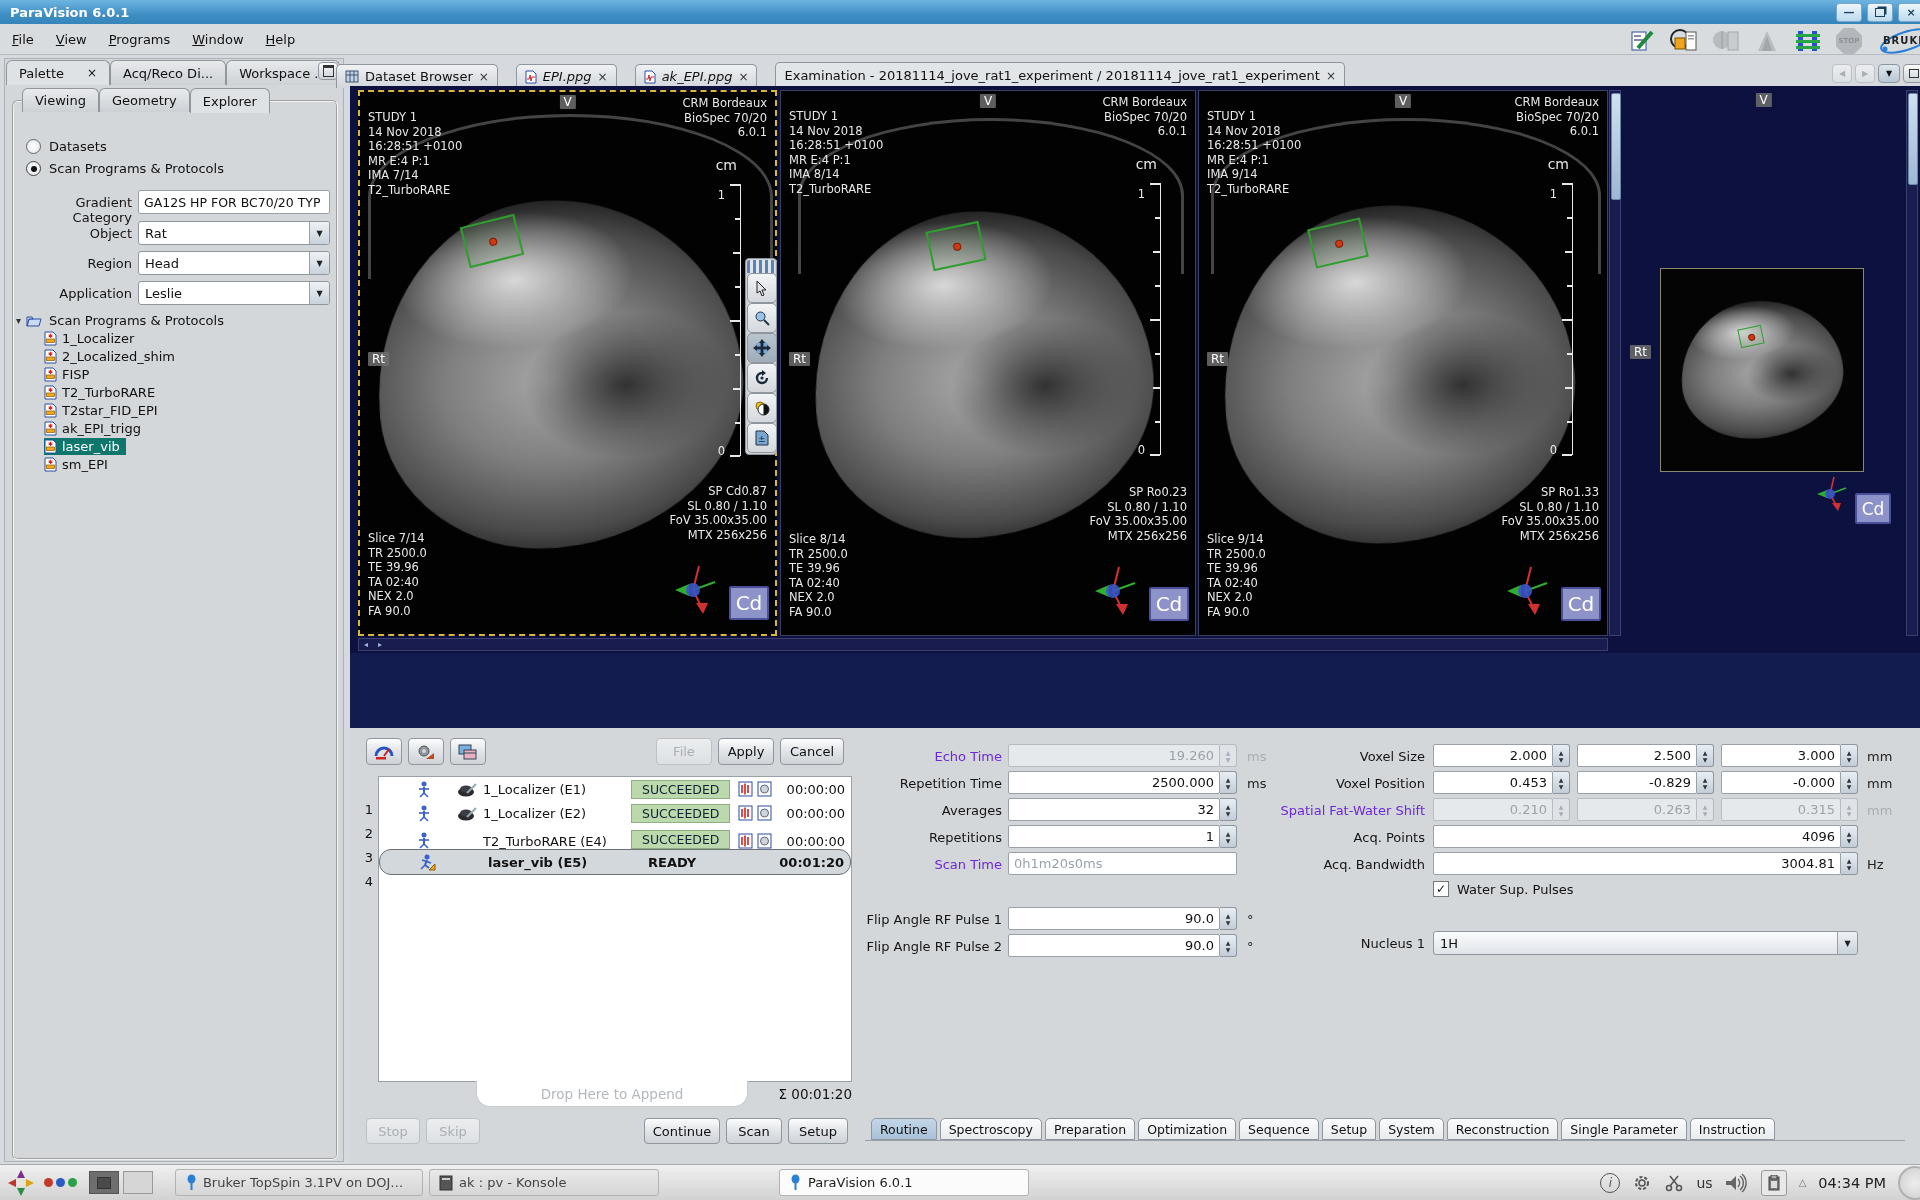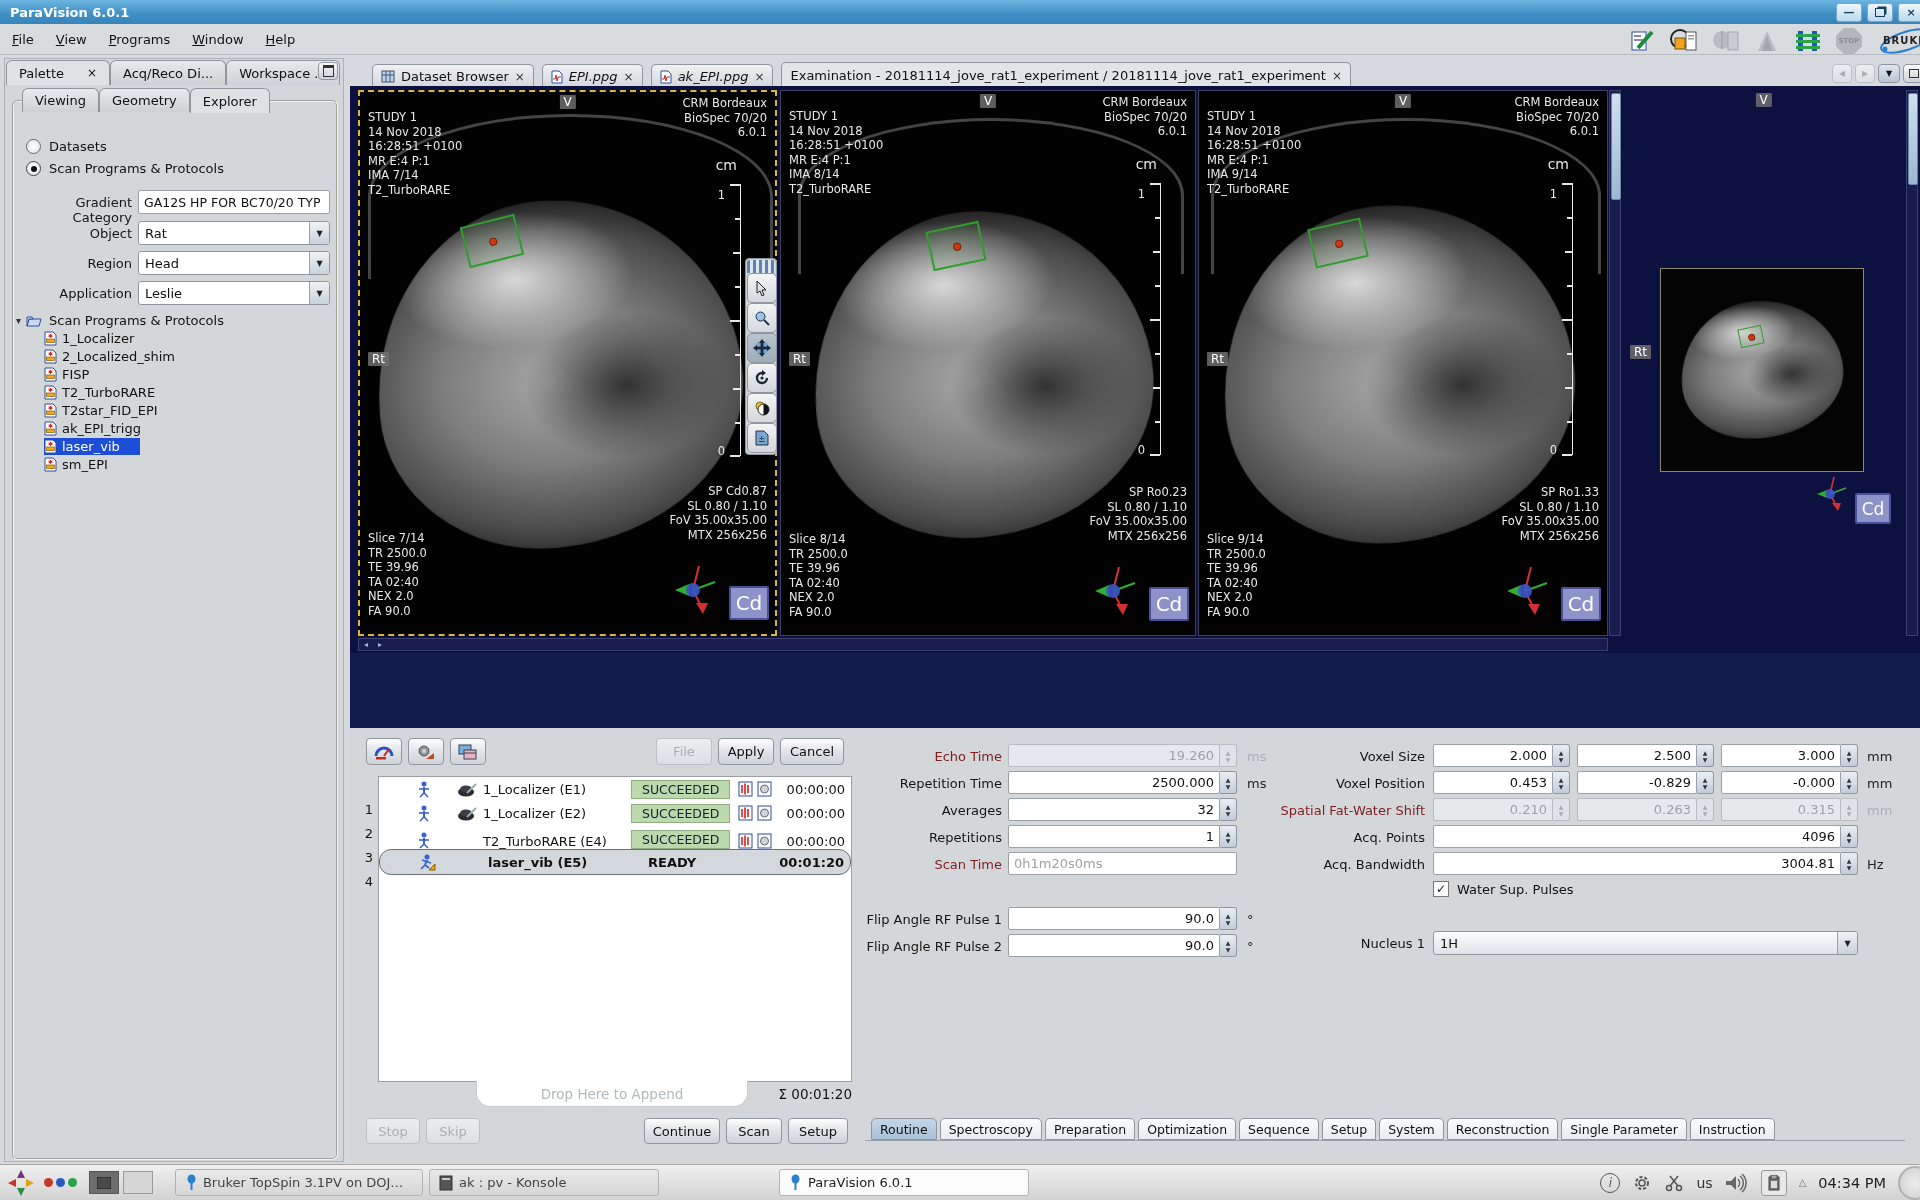--- a/index.html
+++ b/index.html
@@ -18,21 +18,21 @@
   .field.num{justify-content:flex-end;}
   .field.dis{background:#e6e9ec;color:#9aa2aa;border-color:#b6bcc2;}
   .spin{width:17px;box-sizing:border-box;border:1px solid #8f969e;border-left:none;border-radius:0 3px 3px 0;background:linear-gradient(#e8eef4,#c2cdd8);display:flex;flex-direction:column;align-items:center;justify-content:center;font-size:6px;color:#333;line-height:7px;}
   .spin.dis{color:#aab;border-color:#b6bcc2;background:#dfe3e7;}
   .combo{background:#fff;border:1px solid #8f969e;border-radius:3px;box-sizing:border-box;display:flex;align-items:center;}
   .combo .val{flex:1;padding:0 6px;font-size:13px;}
   .combo .arr{width:19px;align-self:stretch;background:linear-gradient(#eef2f6,#c9d2da);border-left:1px solid #9aa0a7;border-radius:0 3px 3px 0;display:flex;align-items:center;justify-content:center;font-size:8px;color:#222;}
   .unit{font-size:13px;color:#222;}
   .unit.dis{color:#a9aeb4;}
   .lbl{font-size:13px;color:#151515;text-align:right;}
-  .lbl.dis{color:#7f1d1d;}
+  .lbl.dis{color:#6d28d9;}
   
   .dtab{height:24px;box-sizing:border-box;border:1px solid #8f969e;border-bottom:none;border-radius:5px 5px 0 0;background:linear-gradient(#eff1f3,#d2d6da);display:flex;align-items:center;gap:6px;padding:0 8px;font-size:13px;}
   .dtab.active{background:#e2e5e8;height:26px;}
   .dtab .x{font-size:12px;color:#333;}
   .ptab{height:25px;box-sizing:border-box;border:1px solid #8f969e;border-bottom:none;border-radius:6px 6px 0 0;background:linear-gradient(#e8eaec,#cdd1d5);display:flex;align-items:center;padding:0 12px;font-size:13px;}
   .ptab.active{background:#dfe2e5;}
   .btab{box-sizing:border-box;border:1px solid #8f969e;border-radius:5px 5px 0 0;background:linear-gradient(#fafbfc,#e9ecee);display:flex;align-items:center;padding:0 8px;font-size:12.5px;height:22px;}
   .btab.active{background:linear-gradient(#c3d6e8,#a9c2da);}
   
   .viewer-bg{background:#0d1140;}
@@ -52,21 +52,21 @@
   .ruler{position:absolute;width:10px;border-right:1.5px solid #e8e8e8;}
   .ruler .t{position:absolute;right:0;height:1.5px;background:#e8e8e8;}
   .sidebtn{width:30px;height:30px;box-sizing:border-box;border:1px solid #8f969e;border-radius:5px;background:linear-gradient(#f2f4f6,#d4d8dc);display:flex;align-items:center;justify-content:center;}
   .sidebtn.active{background:linear-gradient(#b9c4ce,#9fadb9);}
   
   .thead{font-size:13px;color:#111;}
   .srow{font-size:13px;}
   .badge-ok{background:#bcd9ae;border:1px solid #8fae81;padding:1px 10px;font-size:12.5px;color:#123;}
   
   .titem{position:absolute;display:flex;align-items:center;gap:5px;font-size:13px;height:17px;}
-  .titem.sel{background:#1d4ed8;color:#fff;padding-right:20px;}
+  .titem.sel{background:#0f766e;color:#fff;padding-right:6px;}
   
   .taskbar{left:0;top:1164px;width:1920px;height:36px;background:linear-gradient(#f0f0f0,#d2d2d2);border-top:1px solid #a8a8a8;display:flex;align-items:center;box-sizing:border-box;}
   .task{height:27px;border:1px solid #b2b2b2;border-radius:3px;background:linear-gradient(#e9e9e9,#d6d6d6);display:flex;align-items:center;gap:6px;padding:0 9px;font-size:13px;color:#444;box-sizing:border-box;}
   .task.active{background:#fbfbfb;color:#222;}
   .trayic{color:#555;display:flex;align-items:center;justify-content:center;}
 </style>
 </head>
 <body>
 
 <div id="app">
@@ -265,21 +265,21 @@
   <div class="titem" style="left:44px;top:456px;">
       <svg width="13" height="15">
         <path d="M1 1 H9 L12 4 V14 H1 Z" fill="#fff" stroke="#2a4ea0"></path>
         <rect x="2.5" y="8" width="8" height="3.5" fill="#f2a71e" stroke="#8a5c00" stroke-width=".7"></rect>
         <text x="4" y="6.5" font-size="6" fill="#c22">✱</text>
       </svg>
       <span>sm_EPI</span>
     </div>
 
   <div class="abs" style="left:350px;top:58px;width:1570px;height:28px;"></div>
-  <div class="abs" style="left:372px;top:62px;display:flex;align-items:flex-end;gap:8px;">
+  <div class="abs" style="left:336px;top:62px;display:flex;align-items:flex-end;gap:18px;">
     <div class="dtab">
       <svg width="14" height="13">
           <rect x="1" y="1" width="12" height="11" fill="#bcd3ee" stroke="#456"></rect>
           <line x1="1" y1="5" x2="13" y2="5" stroke="#456"></line>
           <line x1="5" y1="1" x2="5" y2="12" stroke="#456"></line>
           <line x1="9" y1="1" x2="9" y2="12" stroke="#456"></line>
         </svg>
       <span>Dataset Browser</span>
         <span class="x">×</span>
     </div>

